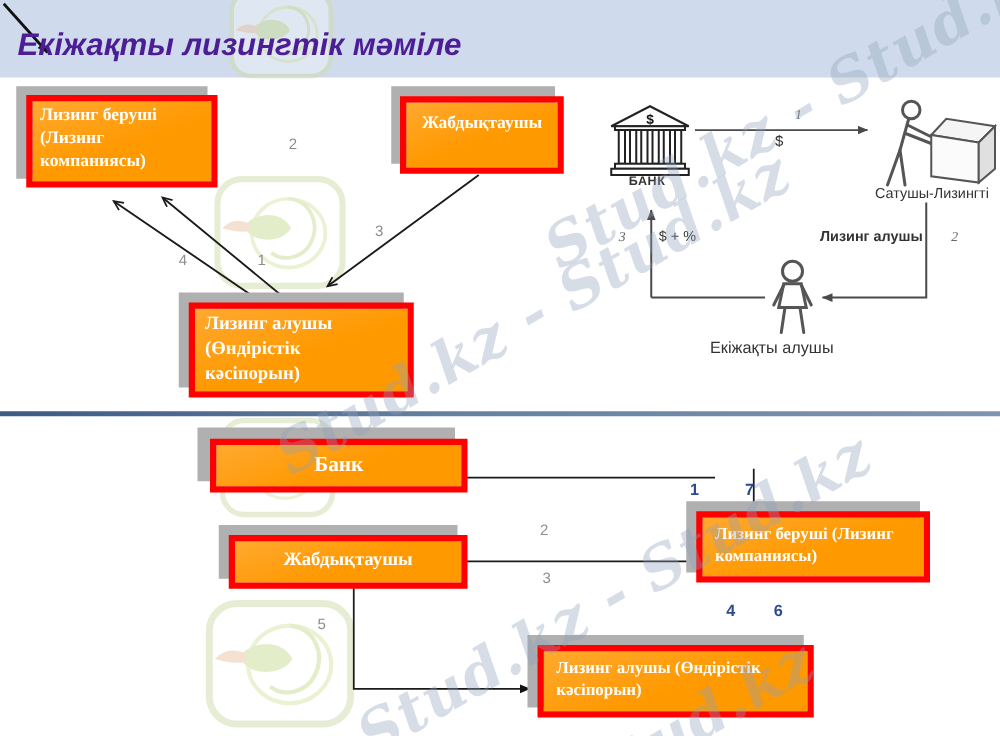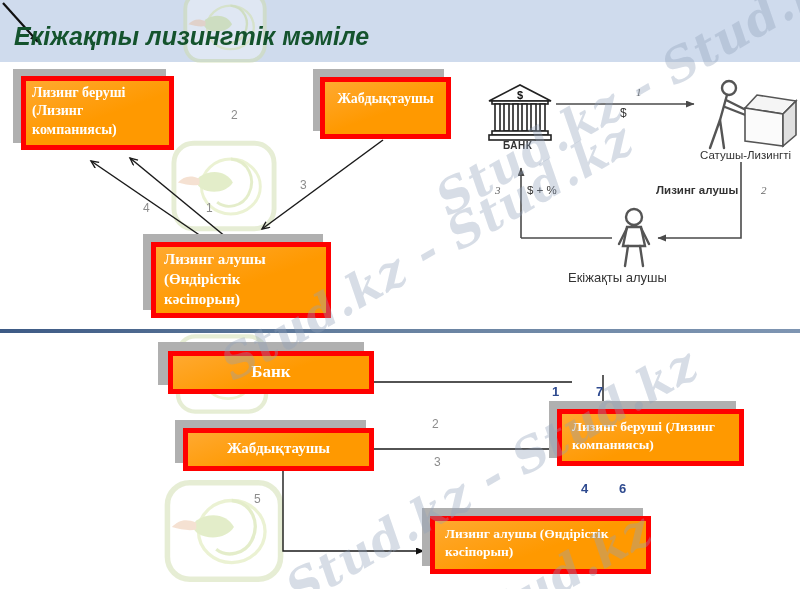--- a/index.html
+++ b/index.html
@@ -1,19 +1,19 @@
 <!DOCTYPE html>
 <html><head>
 <meta charset="utf-8">
 <style>
   html,body{margin:0;padding:0;background:#fff;}
   .stage{position:relative;width:800px;height:589px;overflow:hidden;background:#ffffff;
          font-family:"Liberation Sans",sans-serif;}
   .header-band{position:absolute;left:0;top:0;width:800px;height:62px;background:#cfdbed;}
-  .slide-title{position:absolute;font-style:italic;font-weight:bold;color:#14532d;
+  .slide-title{position:absolute;font-style:italic;font-weight:bold;color:#4c1d95;
                font-family:"Liberation Sans",sans-serif;white-space:nowrap;text-align:right;}
   .title-top{left:14px;top:22px;font-size:25px;}
   .title-bottom{left:10px;top:551px;font-size:27px;}
 
   .oshadow{position:absolute;background:#b0b0b0;}
   .obox{position:absolute;box-sizing:border-box;border:5px solid #ff0000;
         background:linear-gradient(160deg,#ffa930 0%,#ff9900 55%);
         color:#ffffff;font-family:"Liberation Serif",serif;font-weight:bold;}
   .num{position:absolute;font-size:12px;color:#8c8c8c;}
   .num-blue{position:absolute;font-size:13px;font-weight:bold;color:#2e4a8f;}

